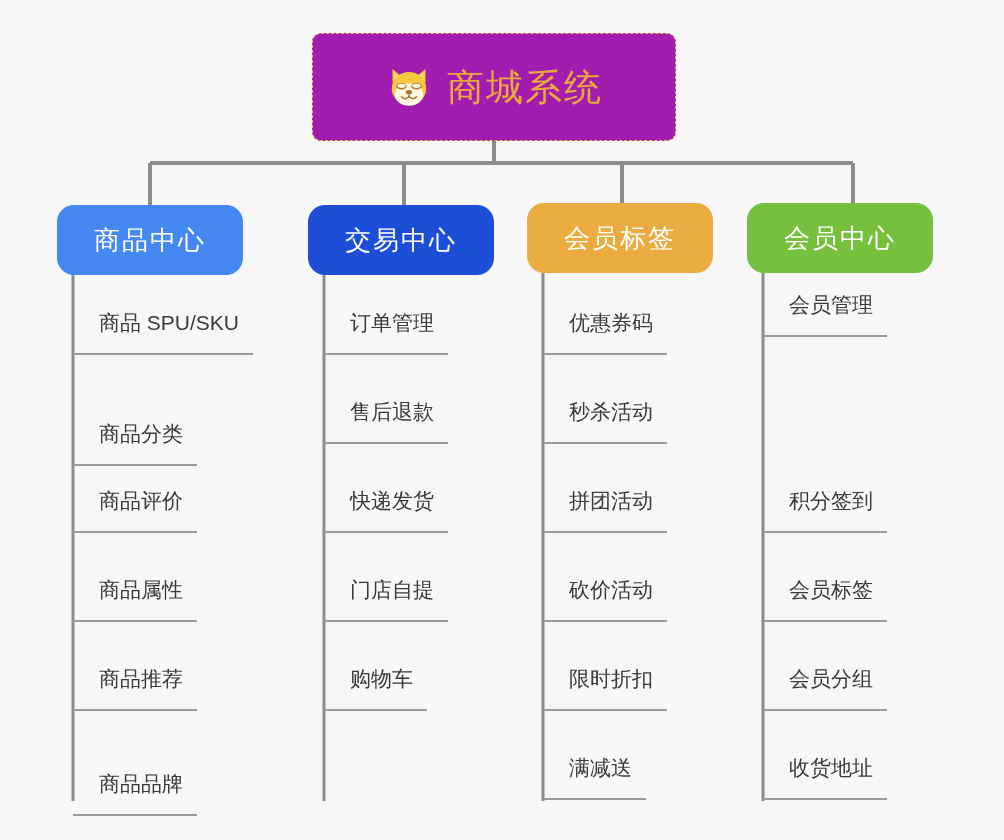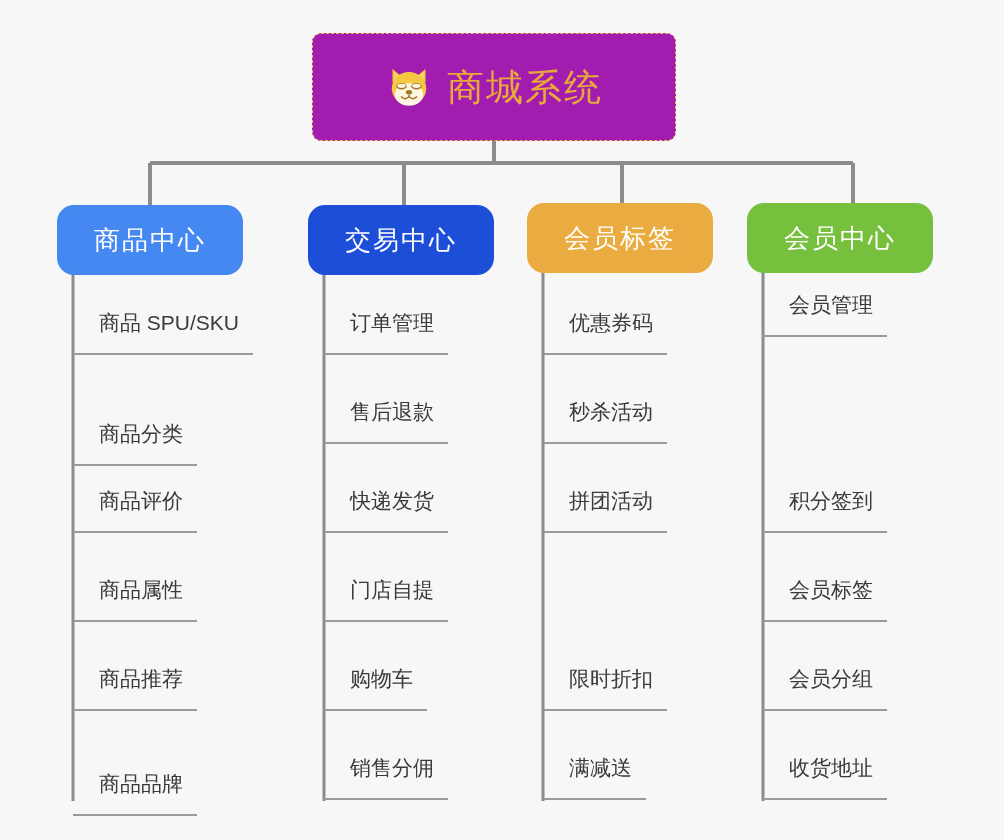--- a/index.html
+++ b/index.html
@@ -150,25 +150,25 @@
   <div class="leaf" style="left: 73px; top: 503px; height: 30px; display: flex; align-items: flex-end;">商品评价</div>
   <div class="leaf" style="left: 73px; top: 592px; height: 30px; display: flex; align-items: flex-end;">商品属性</div>
   <div class="leaf" style="left: 73px; top: 681px; height: 30px; display: flex; align-items: flex-end;">商品推荐</div>
   <div class="leaf" style="left: 73px; top: 770px; height: 30px; display: flex; align-items: flex-end; margin-top: 16px;">商品品牌</div>
 
   <div class="leaf" style="left: 324px; top: 325px; height: 30px; display: flex; align-items: flex-end;">订单管理</div>
   <div class="leaf" style="left: 324px; top: 414px; height: 30px; display: flex; align-items: flex-end;">售后退款</div>
   <div class="leaf" style="left: 324px; top: 503px; height: 30px; display: flex; align-items: flex-end;">快递发货</div>
   <div class="leaf" style="left: 324px; top: 592px; height: 30px; display: flex; align-items: flex-end;">门店自提</div>
   <div class="leaf" style="left: 324px; top: 681px; height: 30px; display: flex; align-items: flex-end;">购物车</div>
-  <div class="leaf" style="left: 324px; top: 770px; height: 30px; display: flex; align-items: flex-end;">销售分佣</div>
 
   <div class="leaf" style="left: 543px; top: 325px; height: 30px; display: flex; align-items: flex-end;">优惠券码</div>
   <div class="leaf" style="left: 543px; top: 414px; height: 30px; display: flex; align-items: flex-end;">秒杀活动</div>
   <div class="leaf" style="left: 543px; top: 503px; height: 30px; display: flex; align-items: flex-end;">拼团活动</div>
+  <div class="leaf" style="left: 543px; top: 592px; height: 30px; display: flex; align-items: flex-end;">砍价活动</div>
   <div class="leaf" style="left: 543px; top: 681px; height: 30px; display: flex; align-items: flex-end;">限时折扣</div>
   <div class="leaf" style="left: 543px; top: 770px; height: 30px; display: flex; align-items: flex-end;">满减送</div>
 
   <div class="leaf" style="left: 763px; top: 307px; height: 30px; display: flex; align-items: flex-end;">会员管理</div>
   <div class="leaf" style="left: 763px; top: 503px; height: 30px; display: flex; align-items: flex-end;">积分签到</div>
   <div class="leaf" style="left: 763px; top: 681px; height: 30px; display: flex; align-items: flex-end;">会员分组</div>
   <div class="leaf" style="left: 763px; top: 592px; height: 30px; display: flex; align-items: flex-end;">会员标签</div>
   <div class="leaf" style="left: 763px; top: 770px; height: 30px; display: flex; align-items: flex-end;">收货地址</div>
 
 </div>

